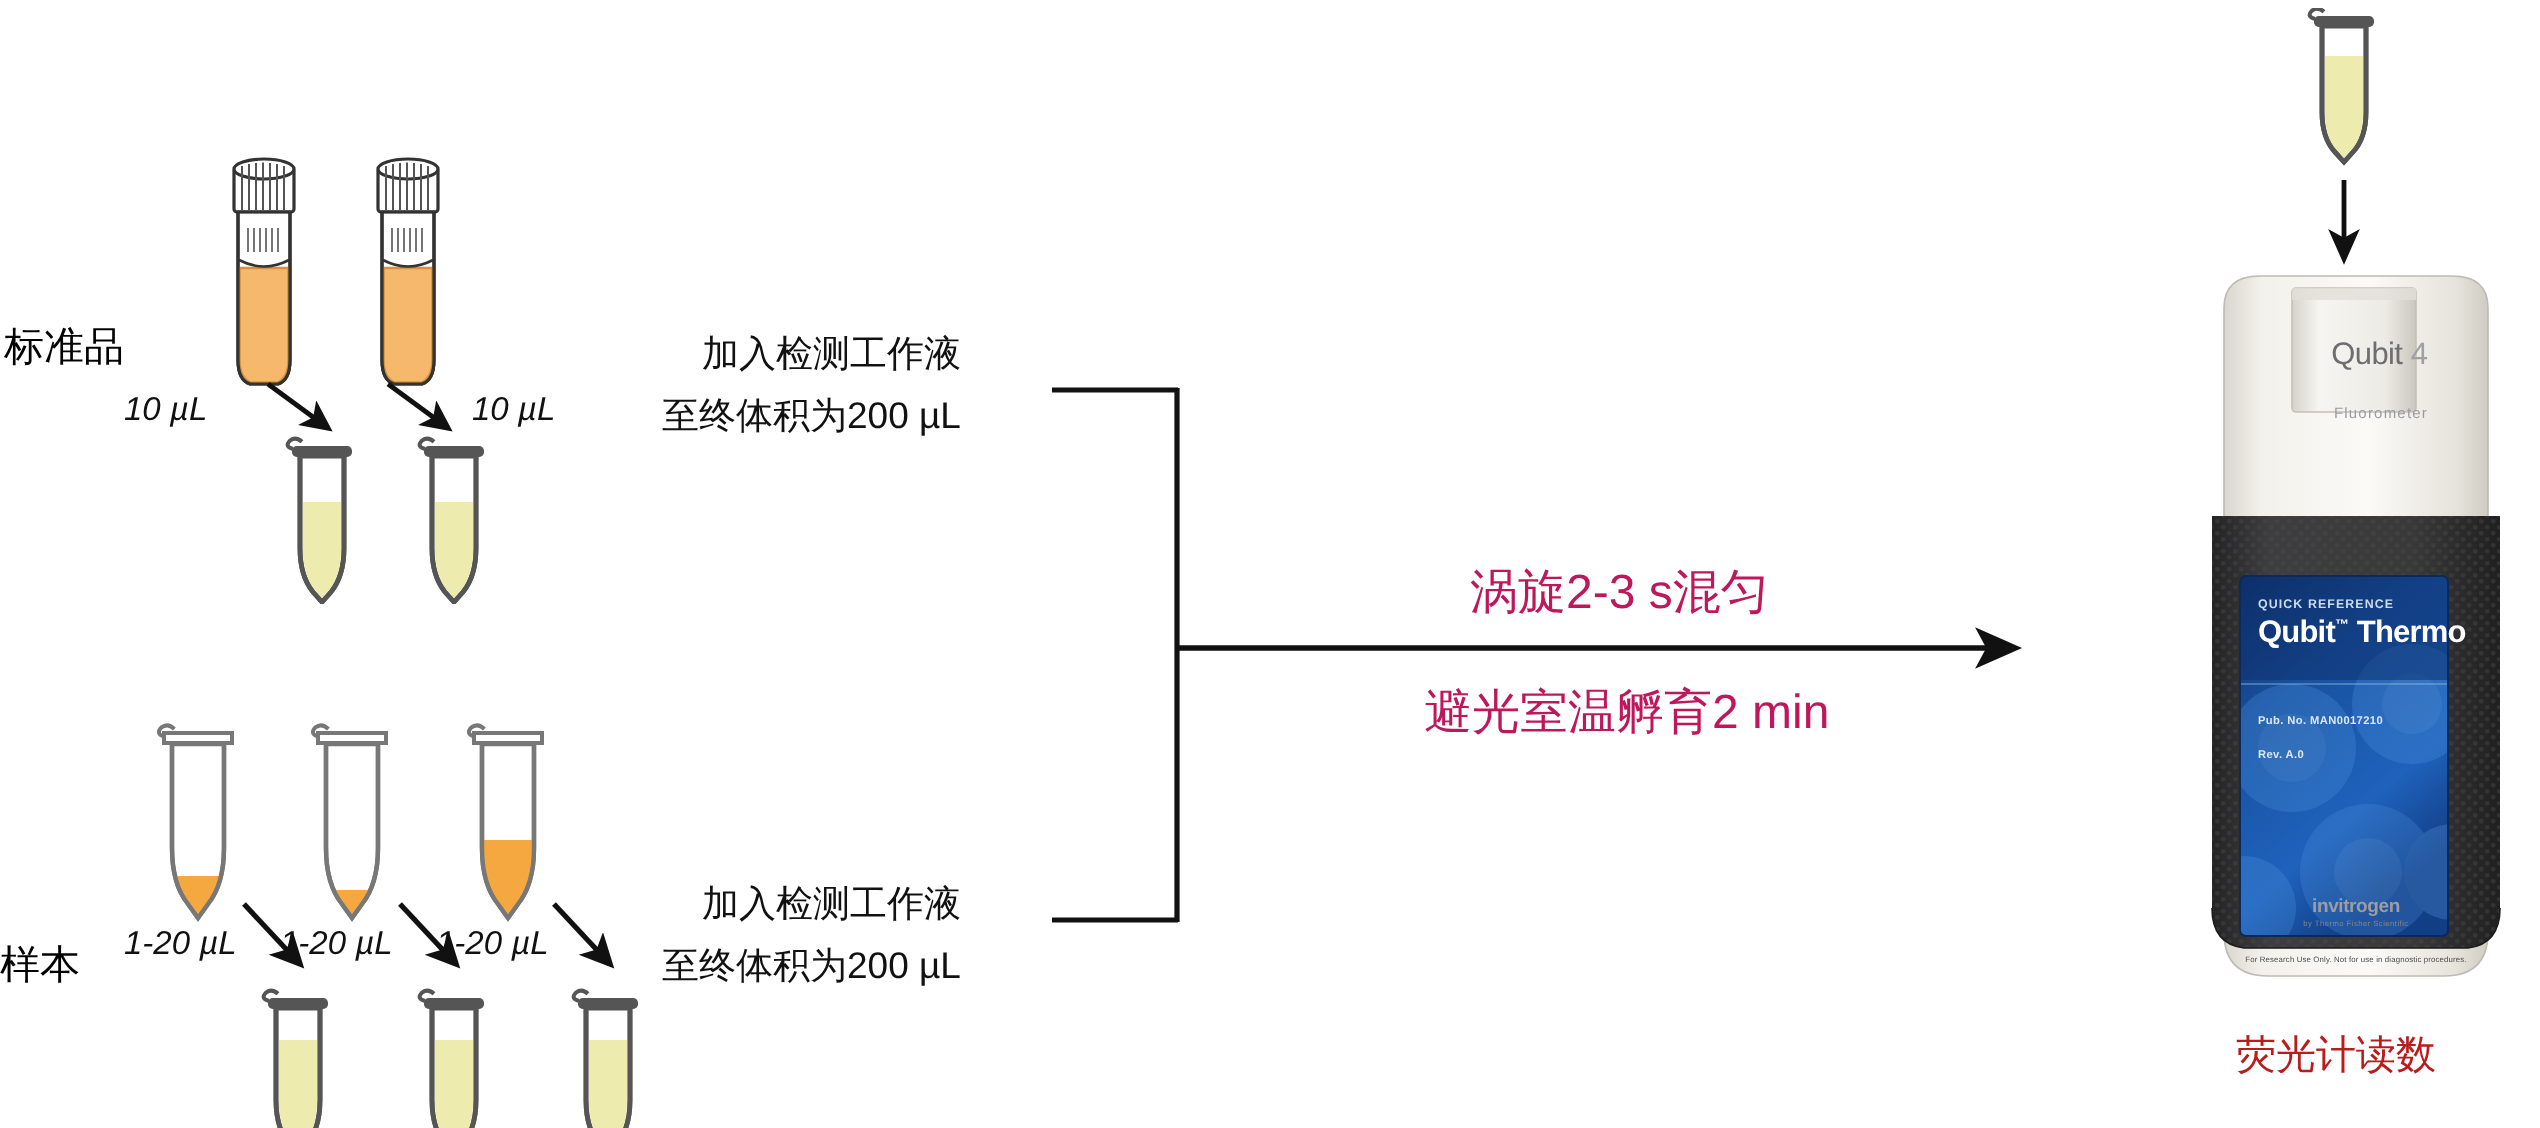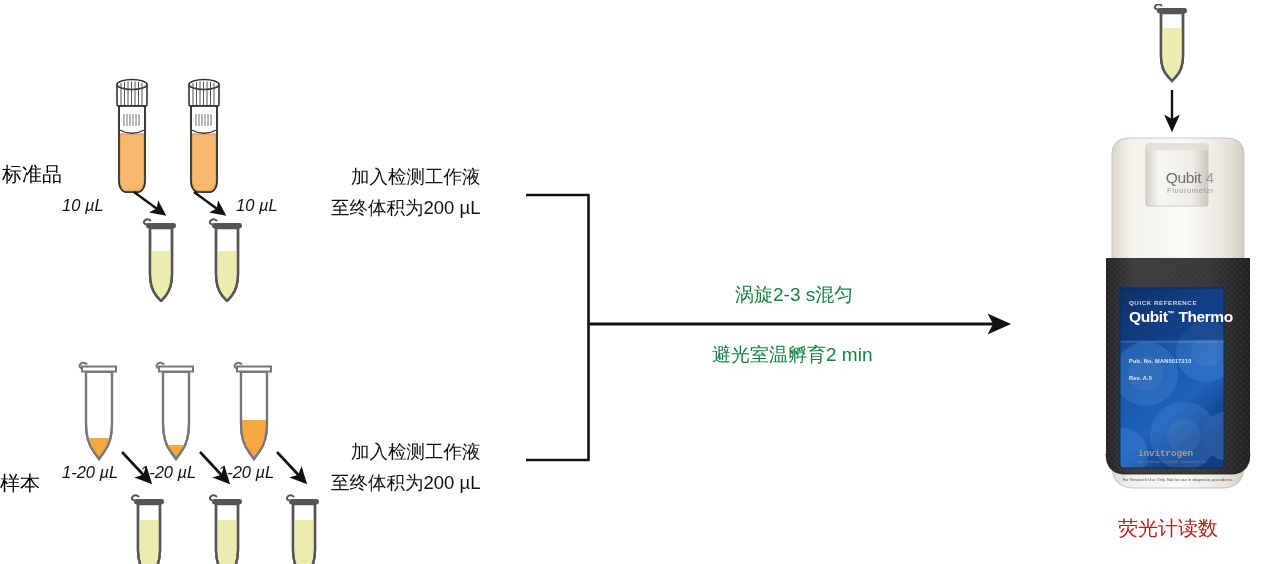--- a/index.html
+++ b/index.html
@@ -8,21 +8,21 @@
     font-family:"Liberation Sans","DejaVu Sans",sans-serif;
     color:#1a1a1a;
   }
   .stage{position:absolute;left:0;top:0;width:1270px;height:564px;}
   .abs{position:absolute;}
 
   
   .side-label{font-size:20px;line-height:1;color:#000000;white-space:nowrap;}
   .vol-label{font-size:16.5px;line-height:1;color:#111;white-space:nowrap;font-style:italic;}
   .step-text{font-size:18.5px;line-height:31px;color:#111;white-space:nowrap;text-align:right;}
-  .arrow-text{font-size:19px;line-height:1;color:#15803d;white-space:nowrap;}
+  .arrow-text{font-size:24px;line-height:1;color:#be185d;white-space:nowrap;}
   .readout-label{font-size:20px;line-height:1;color:#b91c1c;white-space:nowrap;}
 
   
   .svgbox{display:block;}
 
   
   #instrument{left:1098px;top:136px;width:160px;height:365px;}
 </style>
 </head>
 <body>
@@ -315,34 +315,34 @@
         <rect x="22" y="152" width="104" height="52" fill="#0E3170" opacity="0.55"></rect>
         <line x1="14" y1="206" x2="134" y2="206" stroke="#96B8E4" stroke-width="0.7" opacity="0.55"></line>
       </g>
       <rect x="22" y="152" width="104" height="180" rx="3" fill="none" stroke="#0B2A5B" stroke-width="1"></rect>
 
       <path d="M8,318 Q8,336 24,338 L136,338 Q152,336 152,318" fill="none" stroke="#1a1a1b" stroke-width="0.8"></path>
     </svg>
 
     <div class="abs" style="left:46px;top:34px;width:70px;text-align:right;line-height:1;">
       <span style="font-size:15.5px;color:#6E6E70;letter-spacing:-0.3px;">Qubit</span><span style="font-size:15px;color:#9A9A9C;"> </span><span style="font-size:15.5px;color:#A0A0A2;">4</span>
-      <div style="font-size:7.5px;color:#9C9C9E;letter-spacing:0.6px;margin-top:1px;">Fluorometer</div>
+      <div style="font-size:7.5px;color:#9C9C9E;letter-spacing:0.6px;margin-top:17px;">Fluorometer</div>
     </div>
 
     <div class="abs" style="left:31px;top:163px;width:90px;">
       <div style="font-size:6.2px;font-weight:bold;color:#CBDCF2;letter-spacing:0.55px;">QUICK REFERENCE</div>
       <div style="margin-top:2px;white-space:nowrap;">
         <span style="font-size:15.5px;font-weight:bold;color:#ffffff;letter-spacing:-0.4px;">Qubit</span><span style="font-size:7px;font-weight:bold;color:#ffffff;vertical-align:super;">™</span><span style="font-size:15.5px;font-weight:bold;color:#ffffff;letter-spacing:-0.4px;"> Thermo</span>
       </div>
     </div>
 
     <div class="abs" style="left:31px;top:222px;font-size:5.6px;font-weight:bold;color:#DCE8F8;letter-spacing:0.2px;">Pub. No. MAN0017210</div>
     <div class="abs" style="left:31px;top:239px;font-size:5.6px;font-weight:bold;color:#DCE8F8;letter-spacing:0.2px;">Rev. A.0</div>
 
-    <div class="abs" style="left:40px;top:312px;width:80px;font-family:Liberation Mono, monospace;">
+    <div class="abs" style="left:40px;top:312px;width:80px;text-align:center;">
       <div style="font-size:9.5px;font-weight:bold;color:#9D9DA0;letter-spacing:-0.2px;">invitrogen</div>
       <div style="font-size:3.8px;color:#86868A;letter-spacing:0.25px;margin-top:1px;">by Thermo Fisher Scientific</div>
     </div>
 
     <div class="abs" style="left:10px;top:341px;width:140px;text-align:center;font-size:3.9px;color:#4C4C4E;letter-spacing:0.08px;">For Research Use Only. Not for use in diagnostic procedures.</div>
   </div>
 
   <div class="abs readout-label" style="left:1118px;top:518px;">荧光计读数</div>
 
 </div>

